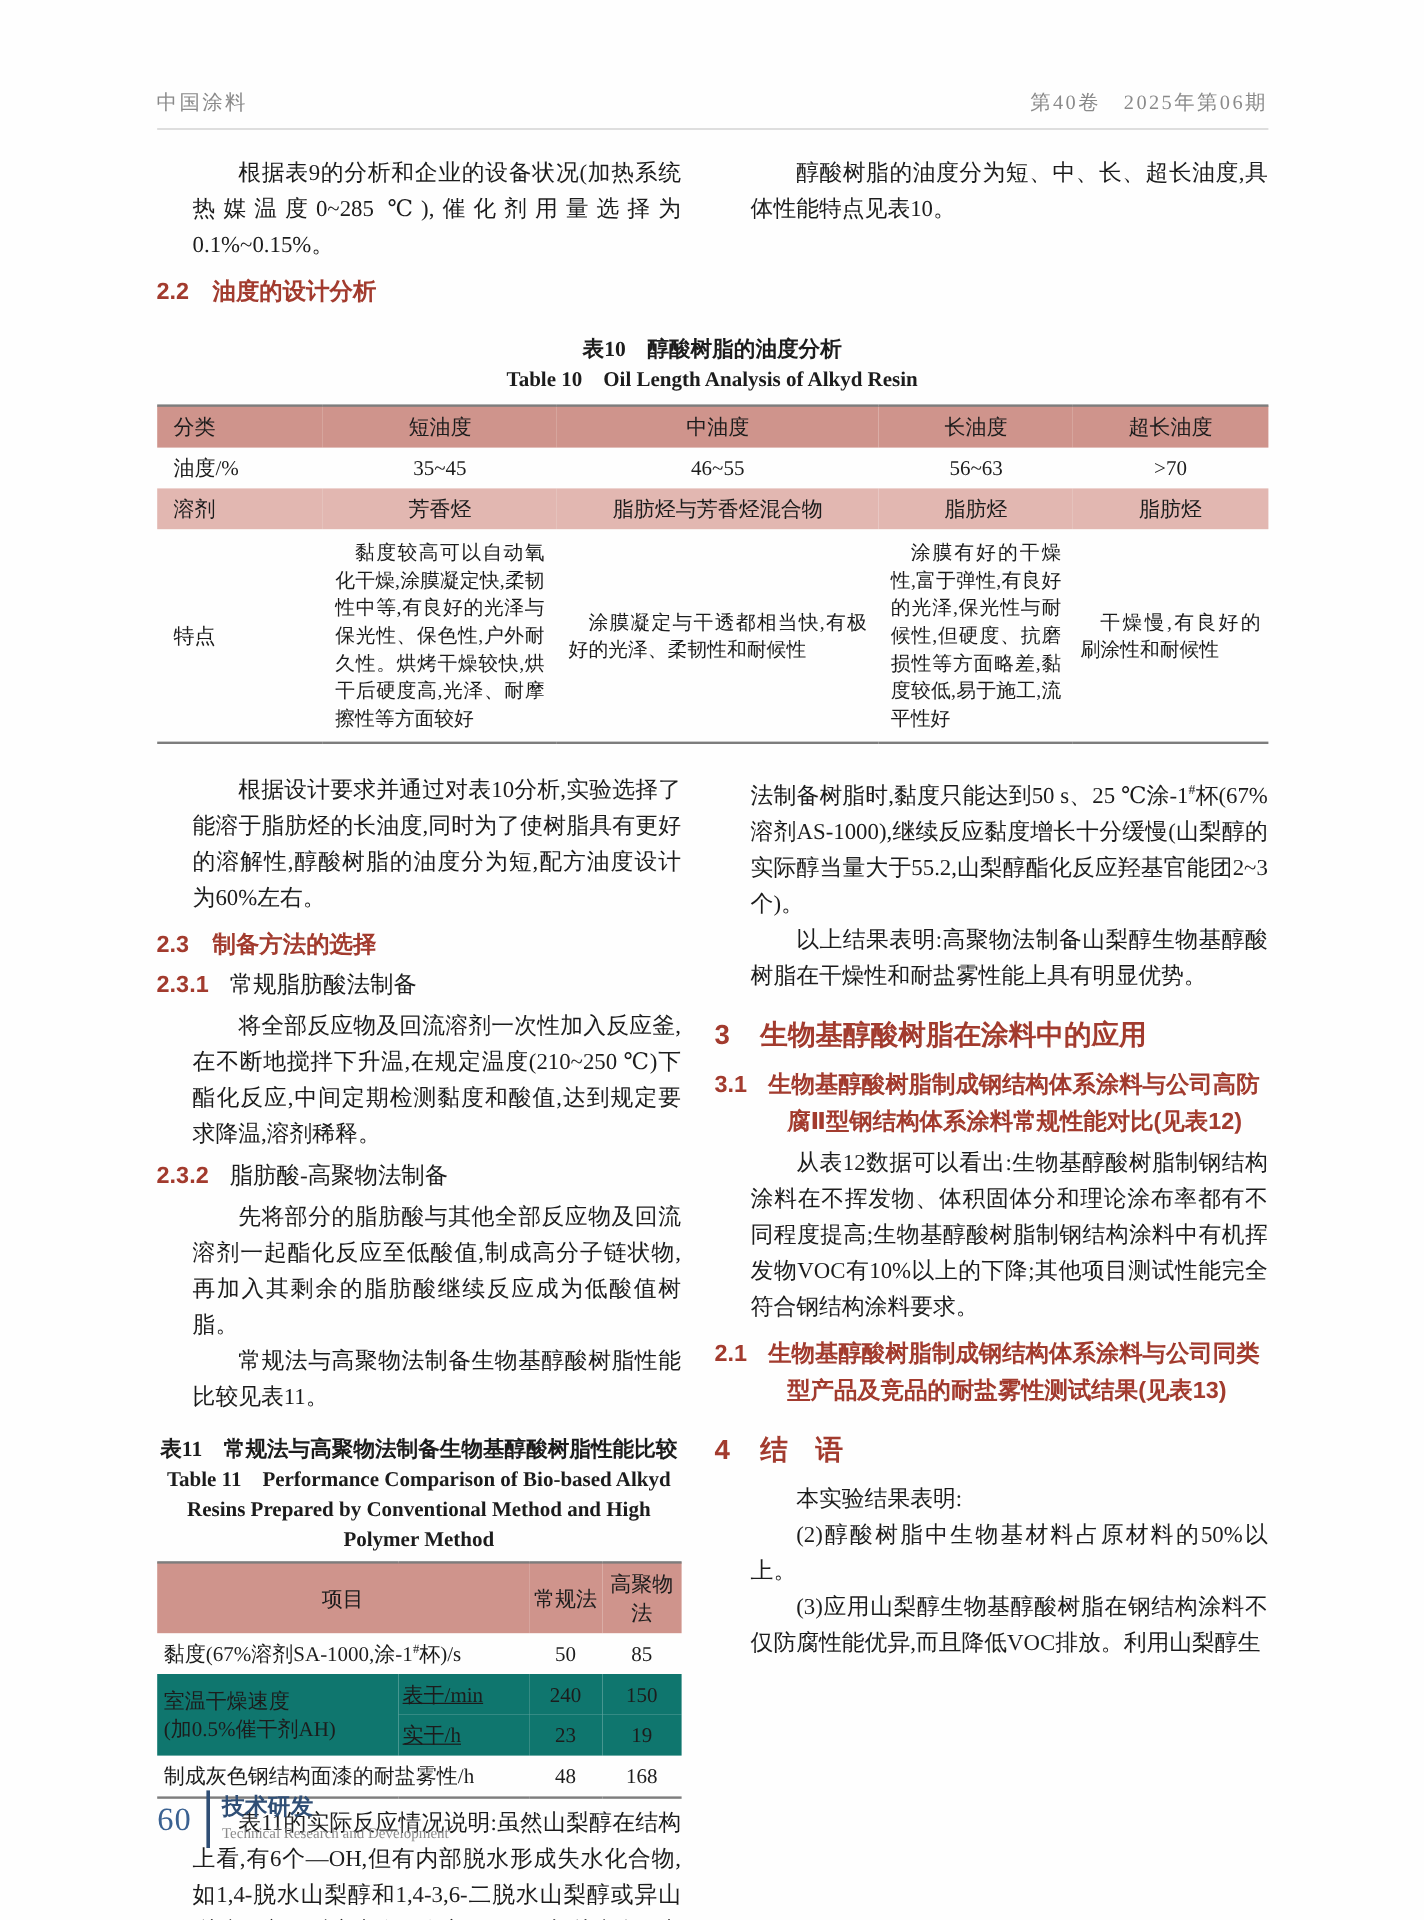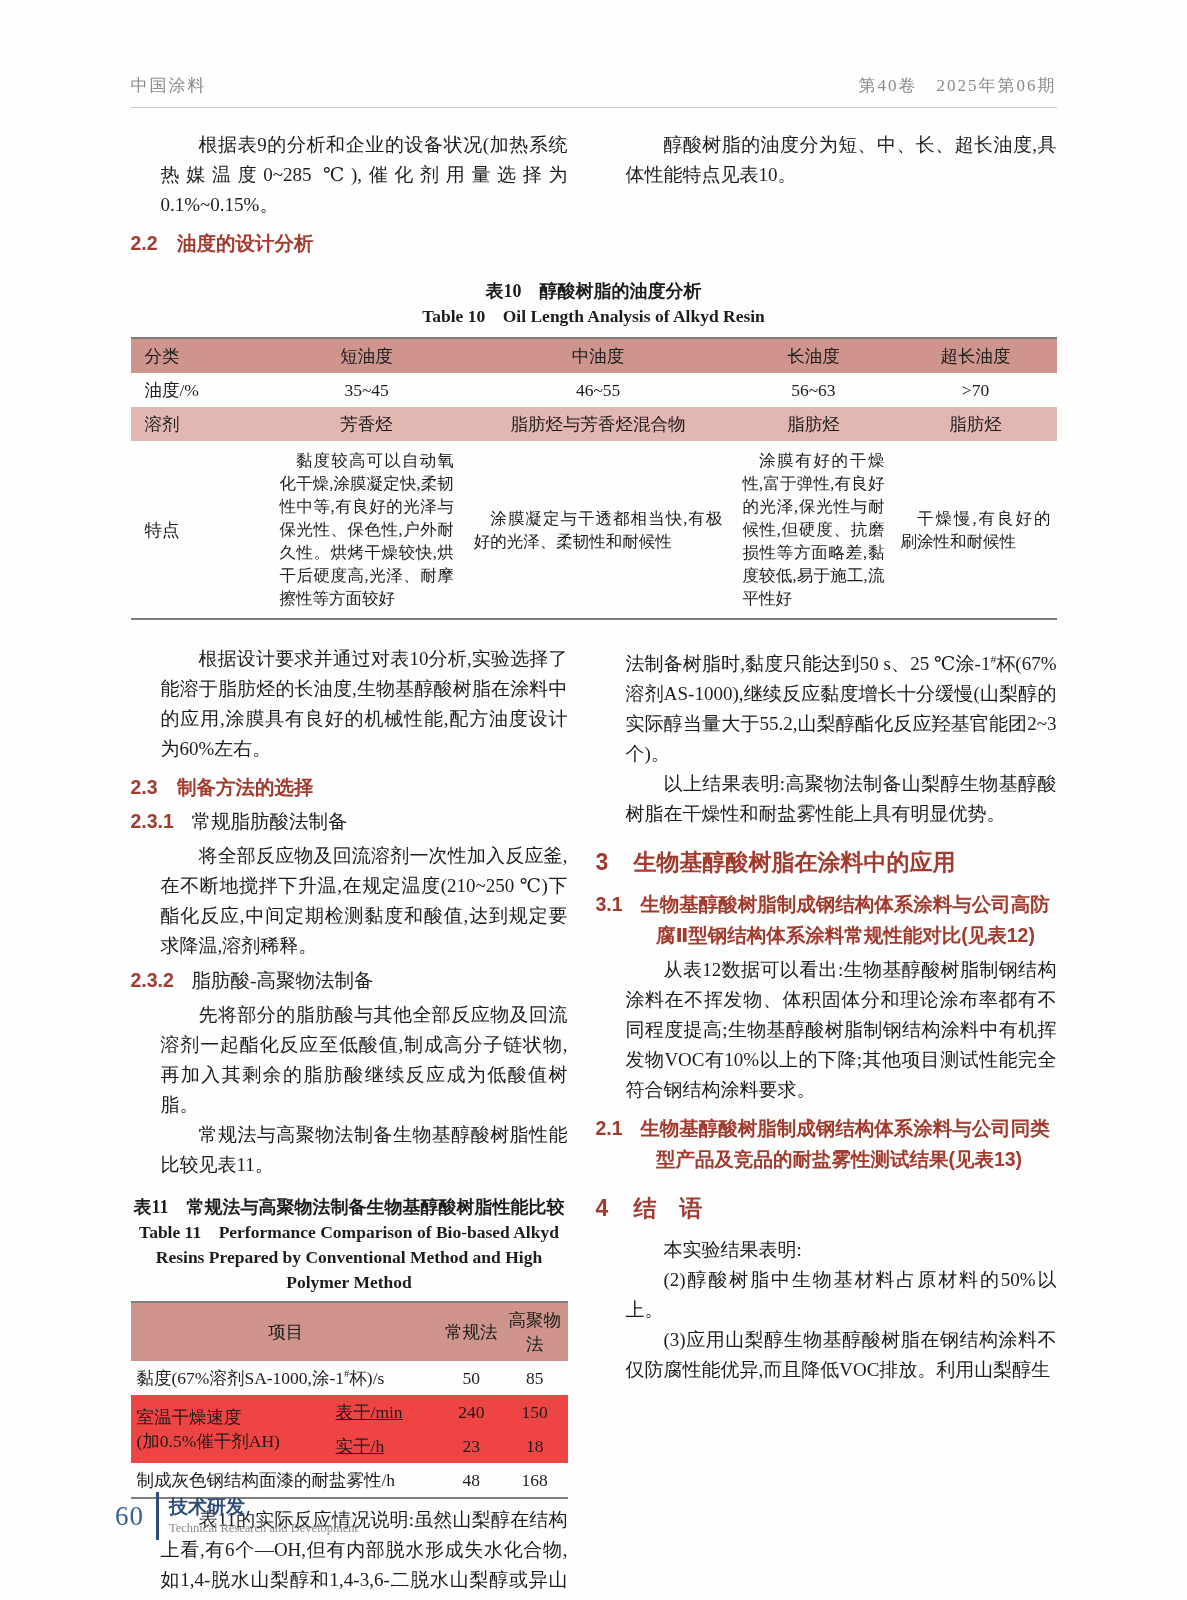--- a/index.html
+++ b/index.html
@@ -56,29 +56,29 @@
   .t10 thead th { background: #cf948c; }
   .t10 .lbl { text-align: left; padding-left: 14px; }
   .t10 .ctr { text-align: center; }
   .t10 .row-pink td { background: #e2b7b1; }
   .t10 .feat { font-size: 16.5px; line-height: 23px; text-align: justify; text-indent: 1em; padding: 8px 10px; }
   .t10 .feat-ctr { font-size: 16.5px; line-height: 23px; text-align: justify; text-indent: 1em; padding: 8px 6px; }
 
   .t11 { font-size: 17.5px; margin-bottom: 6px; }
   .t11 th, .t11 td { font-weight: normal; padding: 5px 4px; vertical-align: middle; }
   .t11 thead th { background: #cf948c; }
-  .t11 .pink { background: #ef4444; }
+  .t11 .pink { background: #0f766e; }
   .t11 .lbl { text-align: left; padding-left: 6px; }
   .t11 .ctr { text-align: center; }
   .t11 .sub { text-align: left; text-decoration: underline; }
 
   .main-cols { margin-top: 24px; }
 
   
-  .pg-footer { position: absolute; left: 115px; top: 1492px;
+  .pg-footer { position: absolute; left: 131px; top: 1492px;
     display: flex; align-items: center; }
   .pg-num { font-size: 27px; color: #3a6191; margin-right: 12px; letter-spacing: 1px; }
   .f-bar { width: 3px; height: 48px; background: #2f4e75; margin-right: 10px; }
   .f-cn { font-family: "Liberation Sans", "DejaVu Sans", sans-serif; font-weight: bold;
     font-size: 19px; color: #2f4e75; line-height: 24px; }
   .f-en { font-size: 12.5px; color: #8a8a8a; line-height: 18px; }
 
   .mt6 { margin-top: 6px; }
 </style>
 </head>
@@ -147,21 +147,21 @@
           <td class="feat">涂膜凝定与干透都相当快,有极好的光泽、柔韧性和耐候性</td>
           <td class="feat">涂膜有好的干燥性,富于弹性,有良好的光泽,保光性与耐候性,但硬度、抗磨损性等方面略差,黏度较低,易于施工,流平性好</td>
           <td class="feat-ctr">干燥慢,有良好的刷涂性和耐候性</td>
         </tr>
       </tbody>
     </table>
 
     <div class="two-col main-cols">
 
       <div class="col-l">
-        <p class="body-p indent">根据设计要求并通过对表10分析,实验选择了能溶于脂肪烃的长油度,生物基醇酸树脂在涂料中的应用,涂膜具有良好的机械性能,配方油度设计为60%左右。</p>
+        <p class="body-p indent">根据设计要求并通过对表10分析,实验选择了能溶于脂肪烃的长油度,同时为了使树脂具有更好的溶解性,醇酸树脂的油度分为短,配方油度设计为60%左右。</p>
 
         <div class="h-sub">
           <span class="h-num">2.3</span><span>制备方法的选择</span>
         </div>
 
         <div class="h-subsub">
           <span class="h-num">2.3.1</span><span>常规脂肪酸法制备</span>
         </div>
 
         <p class="body-p indent">将全部反应物及回流溶剂一次性加入反应釜,在不断地搅拌下升温,在规定温度(210~250 ℃)下酯化反应,中间定期检测黏度和酸值,达到规定要求降温,溶剂稀释。</p>
@@ -203,21 +203,21 @@
                 <div>室温干燥速度</div>
                 <div>(加0.5%催干剂AH)</div>
               </td>
               <td class="sub pink">表干/min</td>
               <td class="ctr pink">240</td>
               <td class="ctr pink">150</td>
             </tr>
             <tr>
               <td class="sub pink">实干/h</td>
               <td class="ctr pink">23</td>
-              <td class="ctr pink">18</td>
+              <td class="ctr pink">19</td>
             </tr>
             <tr>
               <td class="lbl" colspan="2">制成灰色钢结构面漆的耐盐雾性/h</td>
               <td class="ctr">48</td>
               <td class="ctr">168</td>
             </tr>
           </tbody>
         </table>
 
         <p class="body-p indent mt6">表11的实际反应情况说明:虽然山梨醇在结构上看,有6个—OH,但有内部脱水形成失水化合物,如1,4-脱水山梨醇和1,4-3,6-二脱水山梨醇或异山梨醇。实际反应中在催化剂作用下,山梨醇分子内脱水情况十分常见,形成失水化合物,树脂色泽很深。常规</p>

